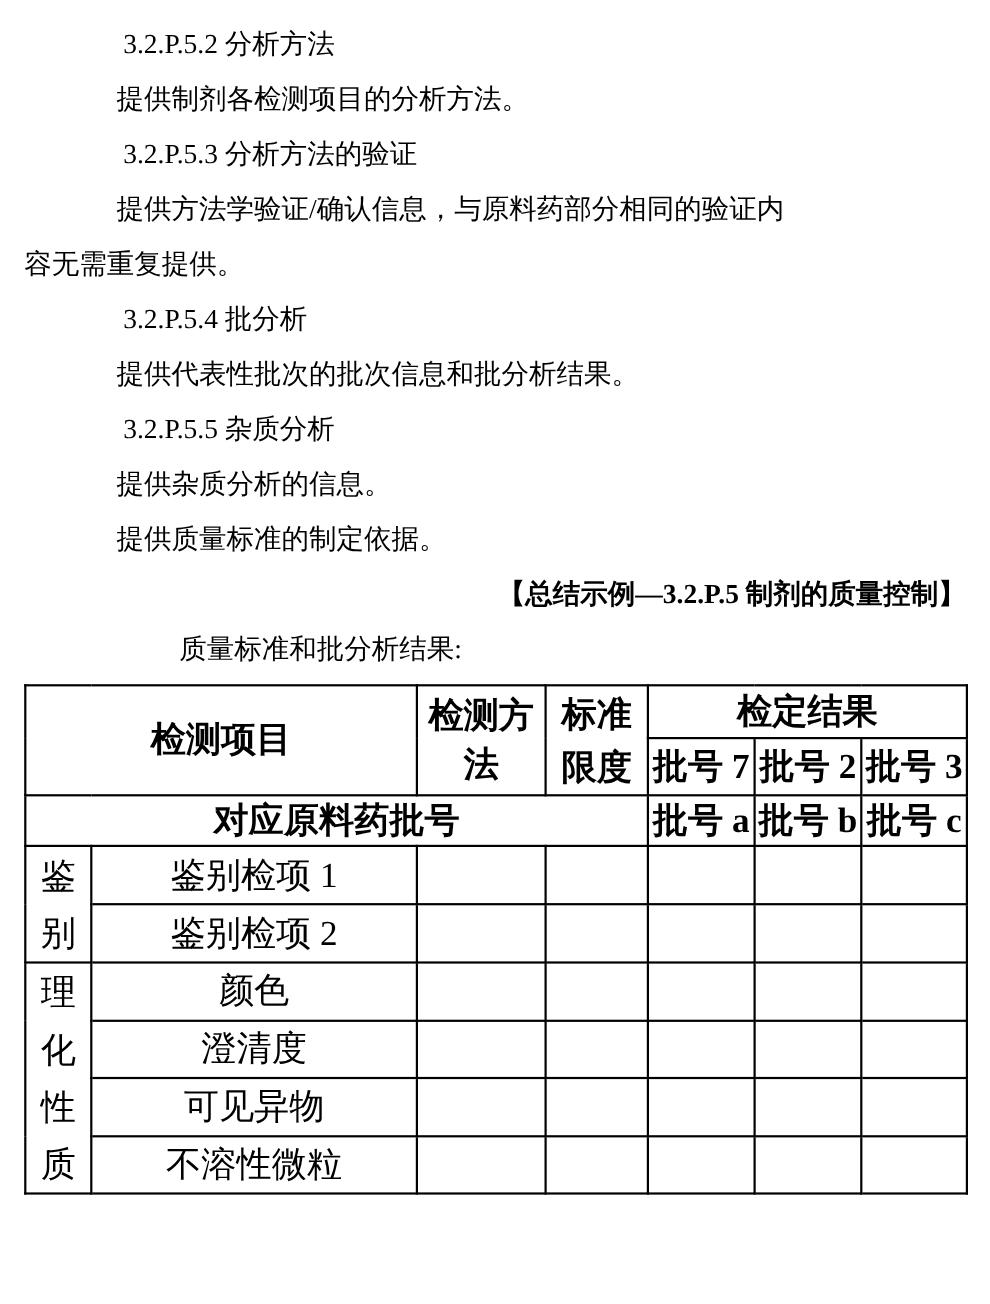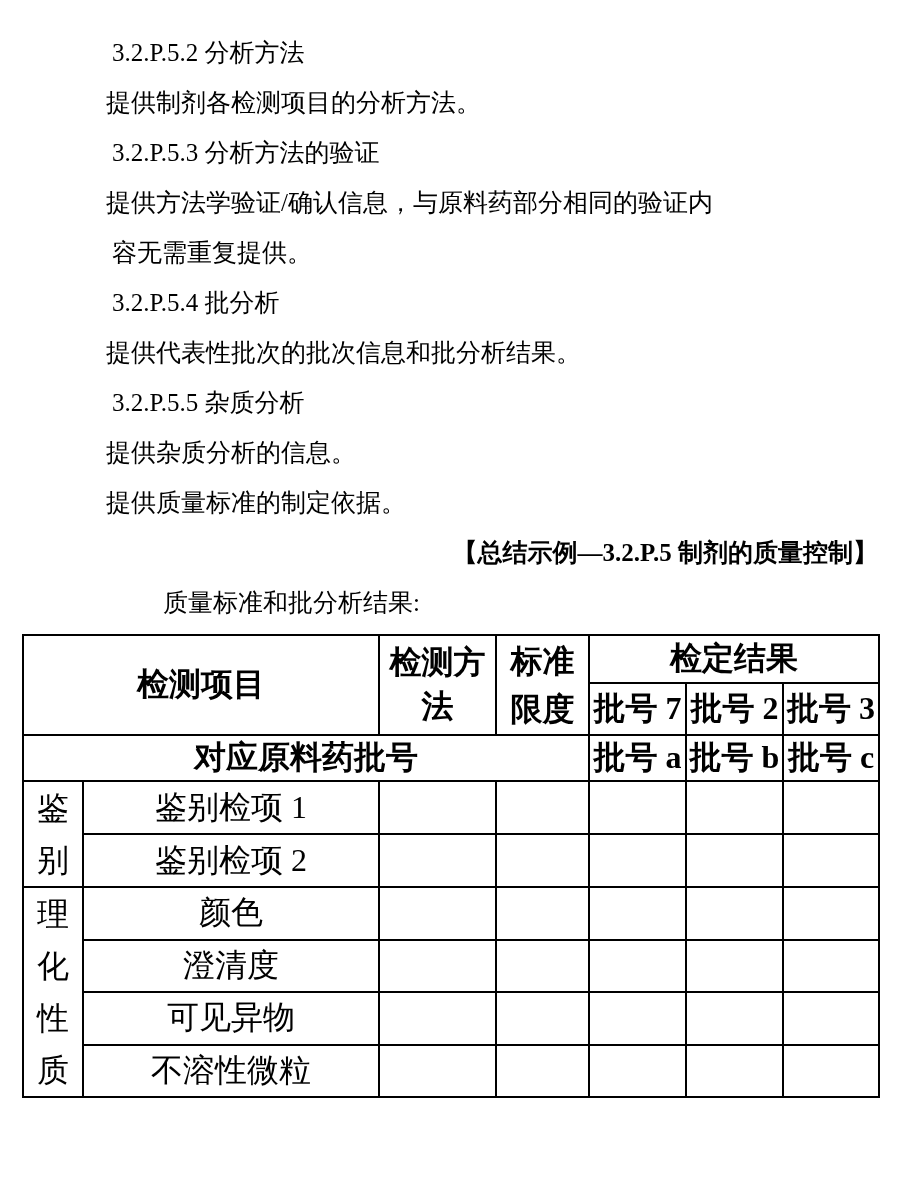--- a/index.html
+++ b/index.html
@@ -7,31 +7,31 @@
   body {
     width: 900px;
     height: 1185px;
     background: #ffffff;
     color: #000000;
     font-family: "Liberation Serif", "DejaVu Serif", serif;
     position: relative;
     overflow: hidden;
   }
   .content {
-    padding: 28px 22px 0 22px;
+    padding: 16px 22px 0 22px;
   }
   .ln {
     font-size: 25px;
     height: 50px;
     line-height: 50px;
     white-space: pre;
   }
   .ln.heading   { margin-left: 90px; }   
   .ln.indent    { margin-left: 84px; }  
-  .ln.cont      { margin-left: 90px; }   
+  .ln.cont      { }   
   .ln.example   { margin-left: 145px; font-weight: bold; text-align: right; }
   .ln.intro     { margin-left: 141px; }
 
   table.qtable {
     margin-top: 6px;
     border-collapse: collapse;
     table-layout: fixed;
     width: 856px;
   }
   table.qtable td {

